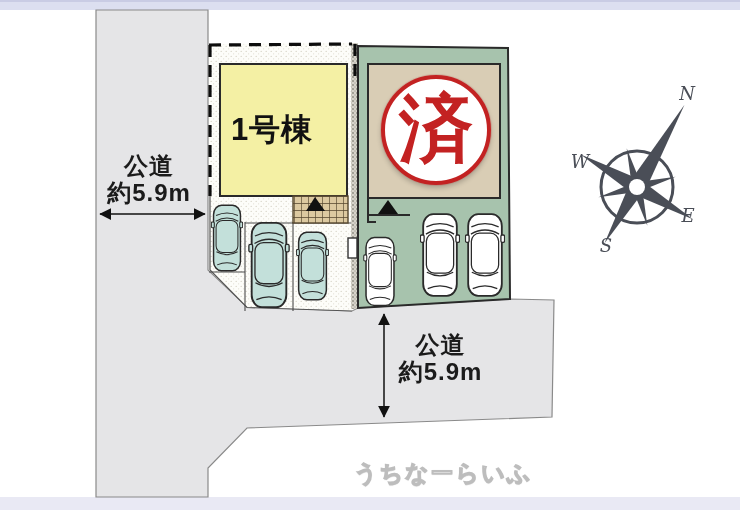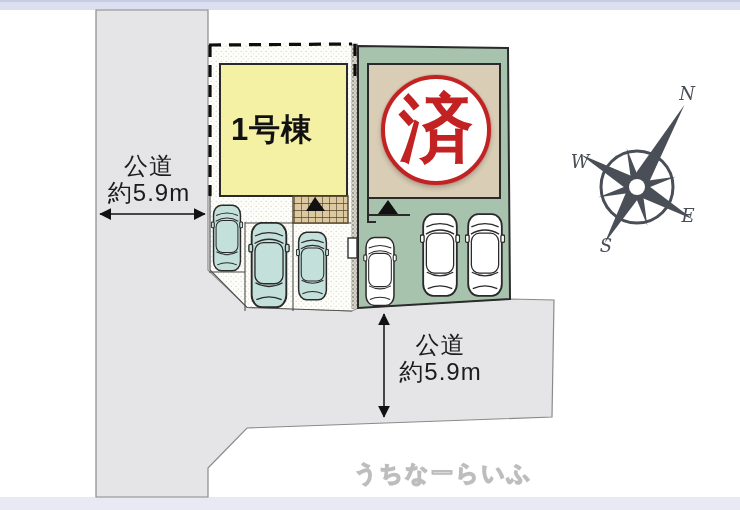--- a/index.html
+++ b/index.html
@@ -3,21 +3,21 @@
 <meta charset="utf-8">
 <style>
   html,body{margin:0;padding:0;background:#fff;}
   .canvas{
     position:relative;width:740px;height:510px;overflow:hidden;background:#fff;
     font-family:"Liberation Sans", sans-serif;
   }
   .band-top{position:absolute;left:0;top:0;width:740px;height:10px;background:var(--band_top,#dcdff0);border-top:2px solid #c9cce4;box-sizing:border-box;}
   .band-bottom{position:absolute;left:0;top:497px;width:740px;height:13px;background:var(--band_bottom,#e9e9f4);}
   svg.scene{position:absolute;left:0;top:0;z-index:1;}
-  .label{position:absolute;z-index:2;color:#1b1b1b;text-align:center;font-weight:400;}
+  .label{position:absolute;z-index:2;color:#1b1b1b;text-align:center;font-weight:700;}
   .road-label{font-size:24px;line-height:27px;letter-spacing:1px;}
   .bldg-label{
     position:absolute;left:220px;top:64px;width:104px;height:132px;z-index:2;
     display:flex;align-items:center;justify-content:center;
     font-size:31px;font-weight:700;color:#111;letter-spacing:1px;
   }
   .stamp{
     position:absolute;left:381px;top:75px;width:110px;height:110px;z-index:2;
     background:#fff;border:4px solid var(--stamp_red,#c32222);border-radius:50%;
     display:flex;align-items:center;justify-content:center;box-sizing:border-box;

